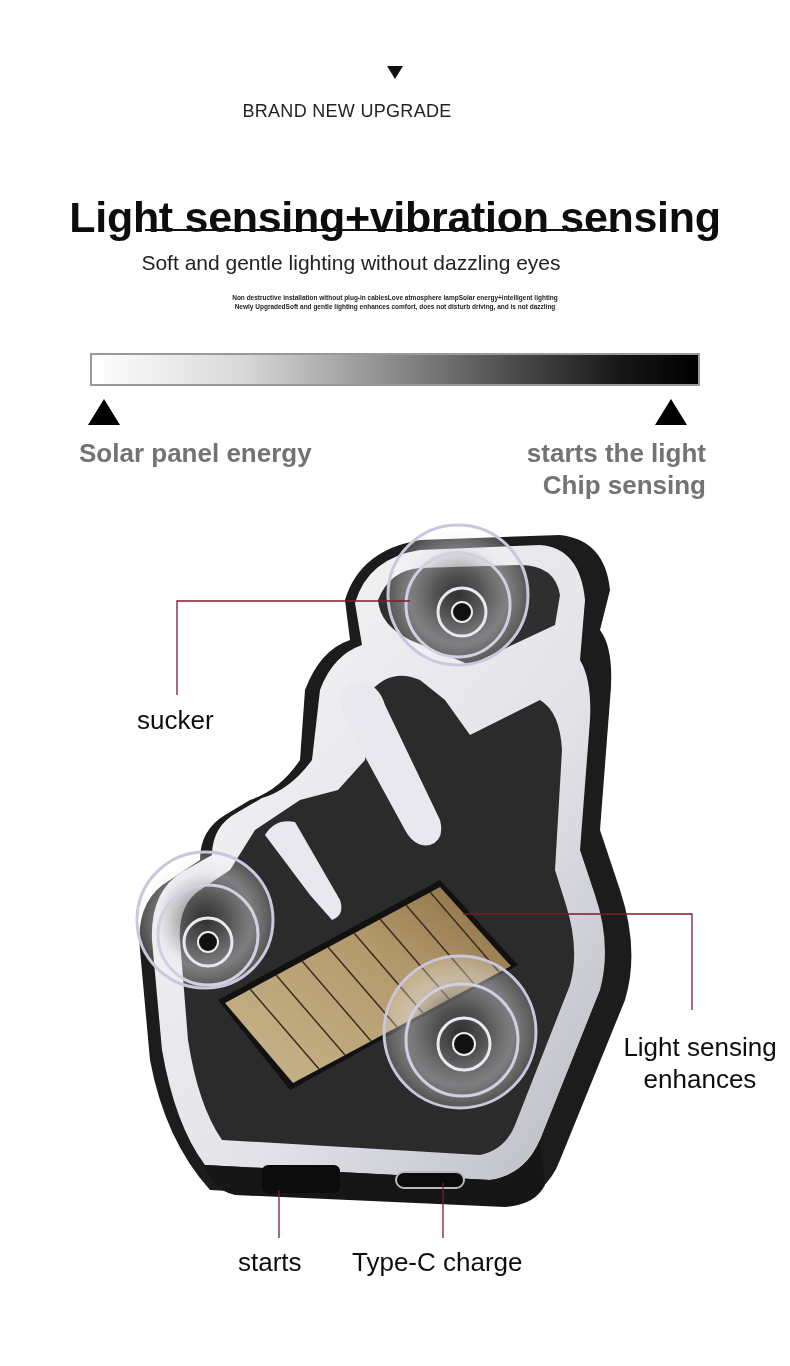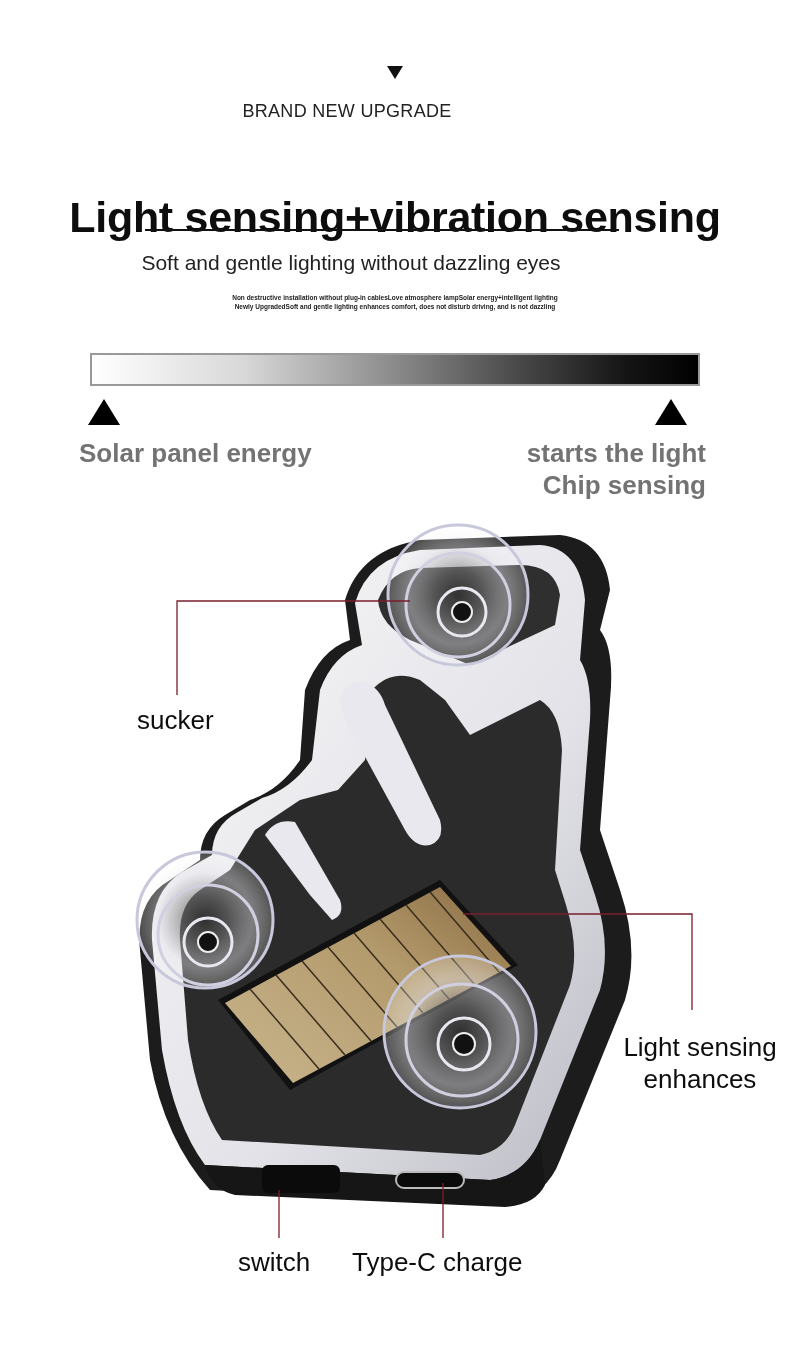--- a/index.html
+++ b/index.html
@@ -130,14 +130,14 @@
     <line x1="279" y1="1190" x2="279" y2="1238"></line>
     <line x1="443" y1="1183" x2="443" y2="1238"></line>
   </g>
 </svg>
 
 <div class="abs callout c-sucker">sucker</div>
 <div class="abs callout c-light">
   <div>Light sensing</div>
   <div>enhances</div>
 </div>
-<div class="abs callout c-switch">switch</div>
+<div class="abs callout c-switch">starts</div>
 <div class="abs callout c-typec">Type-C charge</div>
 
 </body></html>

